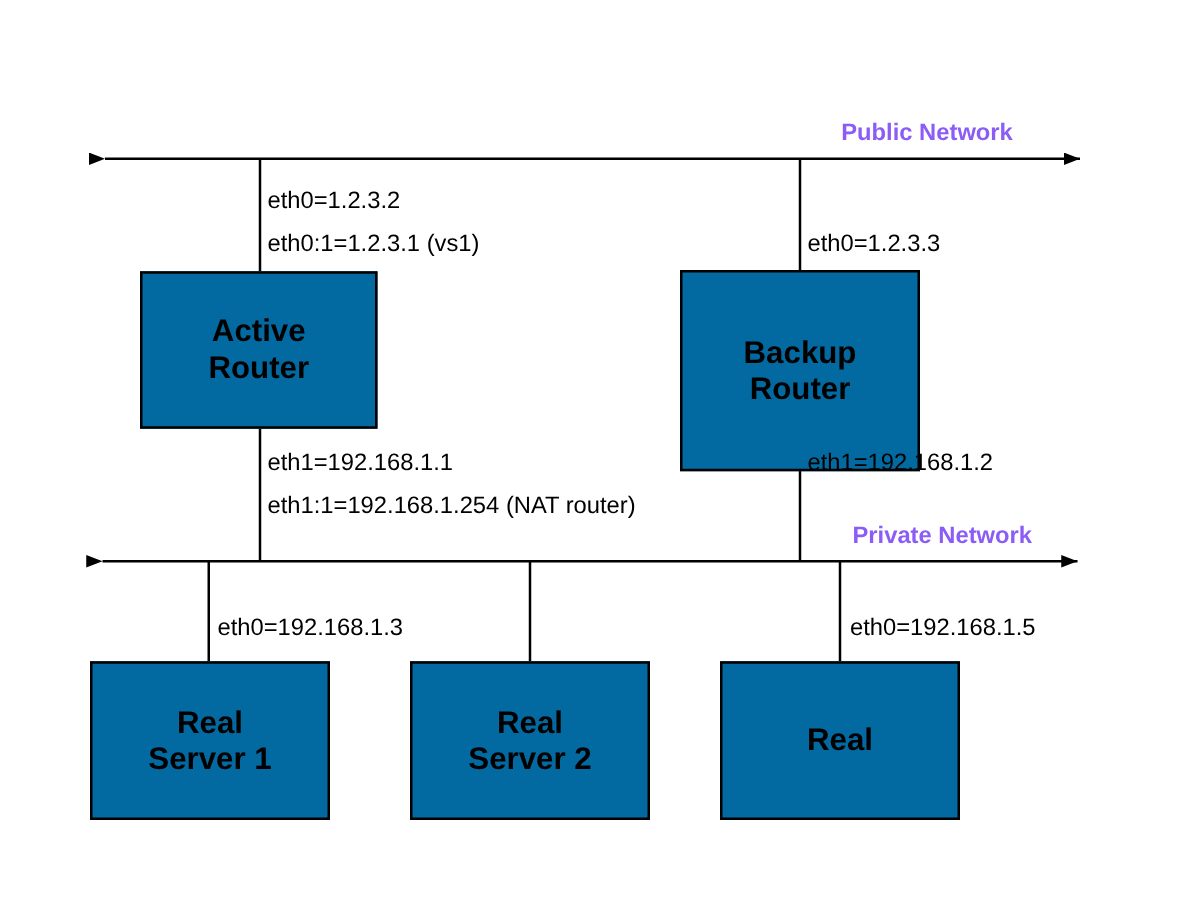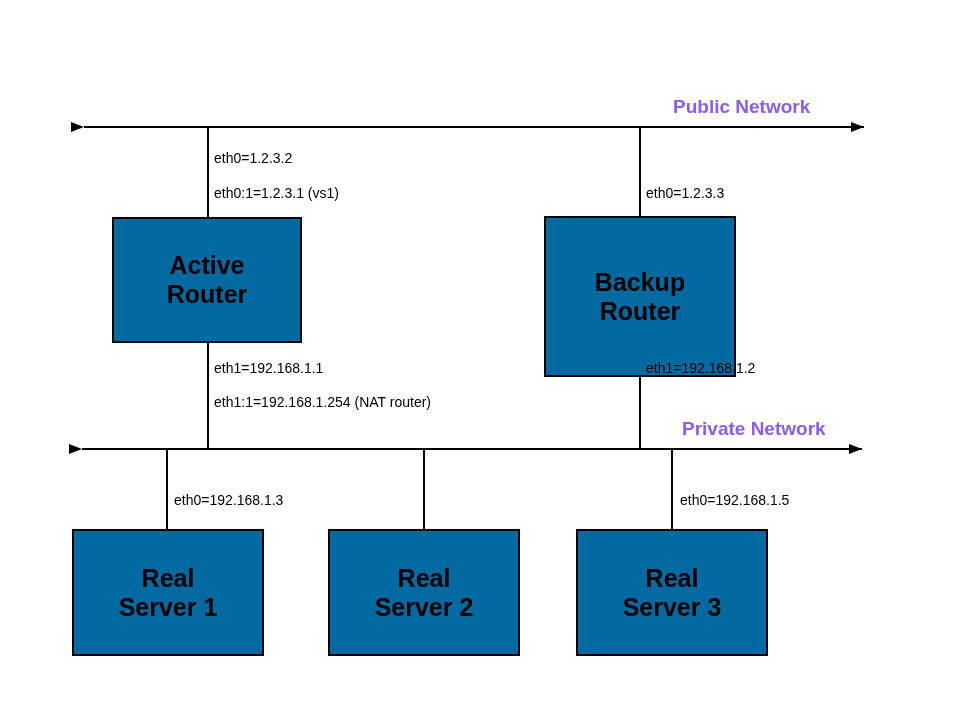--- a/index.html
+++ b/index.html
@@ -46,21 +46,21 @@
   }
   .net-label {
     position: absolute;
     font-size: 19px;
     font-weight: bold;
     color: #8b5cf6;
     white-space: nowrap;
   }
   .iface-label {
     position: absolute;
-    font-size: 14px;
+    font-size: 19px;
     font-weight: normal;
     color: #000000;
     white-space: nowrap;
   }
 </style>
 </head>
 <body>
 
 <div id="diagram-root">
 
@@ -107,21 +107,20 @@
     <span class="line">Server 1</span>
   </div>
 
   <div class="node-box" style="left:328px; top:529px; width:192px; height:127px;">
     <span class="line">Real</span>
     <span class="line">Server 2</span>
   </div>
 
   <div class="node-box" style="left:576px; top:529px; width:192px; height:127px;">
     <span class="line">Real</span>
-    <span class="line">Server 3</span>
   </div>
 
   <div class="iface-label" style="left:214px; top:150px;">eth0=1.2.3.2</div>
   <div class="iface-label" style="left:214px; top:185px;">eth0:1=1.2.3.1 (vs1)</div>
   <div class="iface-label" style="left:646px; top:185px;">eth0=1.2.3.3</div>
   <div class="iface-label" style="left:214px; top:360px;">eth1=192.168.1.1</div>
   <div class="iface-label" style="left:214px; top:394px;">eth1:1=192.168.1.254 (NAT router)</div>
   <div class="iface-label" style="left:646px; top:360px;">eth1=192.168.1.2</div>
   <div class="iface-label" style="left:174px; top:492px;">eth0=192.168.1.3</div>
   <div class="iface-label" style="left:680px; top:492px;">eth0=192.168.1.5</div>

